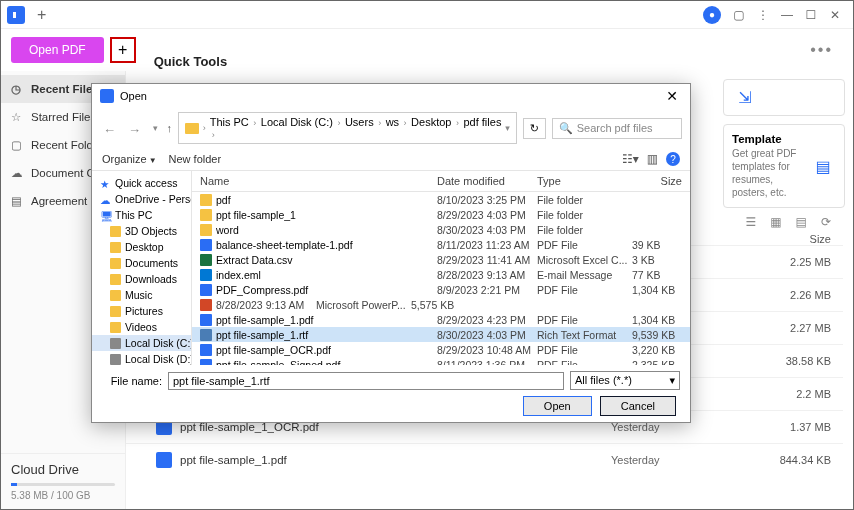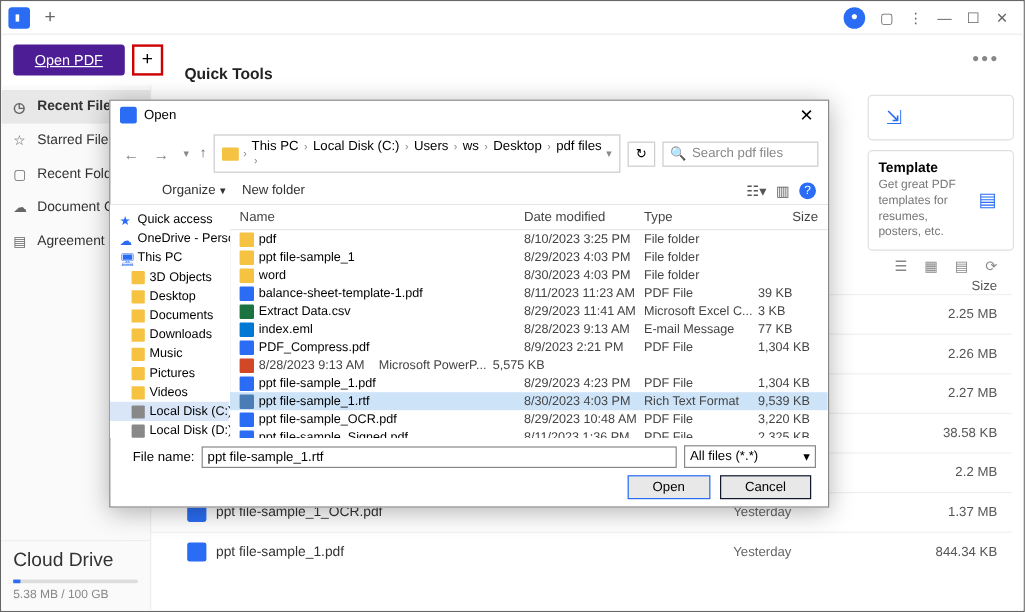--- a/index.html
+++ b/index.html
@@ -13,35 +13,35 @@
 .titlebar .logo { width: 18px; height: 18px; background: #2a6df4; border-radius: 3px; margin-right: 8px; display:flex; align-items:center; justify-content:center;}
 .titlebar .logo svg{ width:10px; height:10px;}
 .titlebar .plus-tab { font-size: 16px; color: #666; cursor: pointer; padding: 0 4px; }
 .titlebar .spacer { flex: 1; }
 .titlebar .avatar { width: 18px; height: 18px; background: #2a6df4; border-radius: 50%; margin: 0 6px; display:flex; align-items:center; justify-content:center; color:#fff; font-size:10px;}
 .titlebar .tb-icon { width: 20px; text-align: center; color: #666; font-size: 12px; cursor: pointer; margin: 0 2px; }
 .titlebar .win-btn { width: 24px; text-align: center; color: #666; font-size: 12px; cursor: pointer; }
 
 
 .toolbar { height: 42px; display: flex; align-items: center; padding: 0 10px; }
-.open-pdf-btn { background: #4c1d95; color: #fff; border: none; padding: 6px 18px; font-size: 12px; border-radius: 3px; cursor: pointer; text-decoration: underline; }
+.open-pdf-btn { background: #d946ef; color: #fff; border: none; padding: 6px 18px; font-size: 12px; border-radius: 3px; cursor: pointer; }
 .plus-box { width: 26px; height: 26px; border: 2px solid #c00; margin-left: 6px; display: flex; align-items: center; justify-content: center; font-size: 16px; cursor: pointer; }
 .toolbar h2 { margin-left: 18px; font-size: 13px; font-weight: 600; color: #222; margin-top: 23px; }
 .toolbar .dots { margin-left: auto; margin-right: 10px; color: #888; letter-spacing: 2px; cursor: pointer; }
 
 
 .content { flex: 1; display: flex; overflow: hidden; }
 
 
 .sidebar { width: 125px; background: #fafafa; border-right: 1px solid #eee; padding-top: 4px; display:flex; flex-direction:column;}
 .sidebar .sb-item { display: flex; align-items: center; padding: 7px 10px; font-size: 11.5px; color: #333; cursor: pointer; white-space: nowrap; overflow: hidden; }
 .sidebar .sb-item.active { background: #e8e8e8; font-weight: 600; }
 .sidebar .sb-item .ico { width: 14px; margin-right: 6px; color: #666; }
 .sidebar .cloud-sec { margin-top:auto; padding:8px 10px; border-top:1px solid #eee;}
-.sidebar .cloud-title { font-size:16px; color:#333; margin-bottom:6px;}
+.sidebar .cloud-title { font-size:13px; color:#333; margin-bottom:6px;}
 .sidebar .storage-bar { width:100%; height:3px; background:#ddd; border-radius:2px; margin-bottom:4px;}
 .sidebar .storage-bar .fill{ width:6%; height:100%; background:#2a6df4;}
 .sidebar .storage-txt{ font-size:10px; color:#888;}
 
 
 .main { flex: 1; display: flex; position: relative; }
 
 
 .right-cards { width: 130px; padding: 8px 8px 0 0; display: flex; flex-direction: column; gap: 8px; position:absolute; right:0; top:0;}
 .card { border: 1px solid #e0e0e0; border-radius: 4px; padding: 8px; background: #fff; display:flex; }
@@ -72,21 +72,21 @@
 .dlg-nav .up { color: #555; cursor: pointer; }
 .dlg-nav .fico-y{ width:14px; height:11px; background:#f5c242; border-radius:1px;}
 .dlg-nav .bc { flex: 1; border: 1px solid #ccc; padding: 3px 6px; display: flex; align-items: center; gap: 2px; font-size: 11px; }
 .dlg-nav .bc .sep { color: #888; margin: 0 2px; font-size:9px;}
 .dlg-nav .bc .crumb{ cursor:pointer;}
 .dlg-nav .dd{ color:#888; font-size:9px; margin-left:auto;}
 .dlg-nav .refresh { border:1px solid #ccc; padding:3px 6px; cursor:pointer;}
 .dlg-nav .search { border: 1px solid #ccc; padding: 3px 6px; width: 130px; display: flex; align-items: center; color: #888; }
 .dlg-nav .search .sico { margin-right: 4px; }
 .dlg-toolbar { display: flex; align-items: center; padding: 4px 10px; gap: 12px; border-bottom: 1px solid #e5e5e5; }
-.dlg-toolbar .org { color: #333; cursor: pointer; margin-left: 33px; }
+.dlg-toolbar .org { color: #333; cursor: pointer; }
 .dlg-toolbar .org .caret{ font-size:8px; margin-left:2px;}
 .dlg-toolbar .nf { color: #333; cursor: pointer; }
 .dlg-toolbar .right-icons{ margin-left:auto; display:flex; gap:8px; align-items:center;}
 .dlg-toolbar .ri{ cursor:pointer; color:#555; font-size:12px;}
 .dlg-toolbar .help{ width:14px; height:14px; background:#2a6df4; color:#fff; border-radius:50%; display:flex; align-items:center; justify-content:center; font-size:10px;}
 
 .dlg-body { flex: 1; display: flex; overflow: hidden; }
 .dlg-tree { width: 100px; border-right: 1px solid #e5e5e5; overflow-y: auto; padding: 4px 0; background:#fff;}
 .dlg-tree::-webkit-scrollbar{width:10px;} .dlg-tree::-webkit-scrollbar-thumb{background:#ccc;}
 .dlg-tree .t-item { padding: 2px 4px 2px 8px; display: flex; align-items: center; gap: 4px; cursor: pointer; white-space: nowrap; font-size: 10.5px; }

